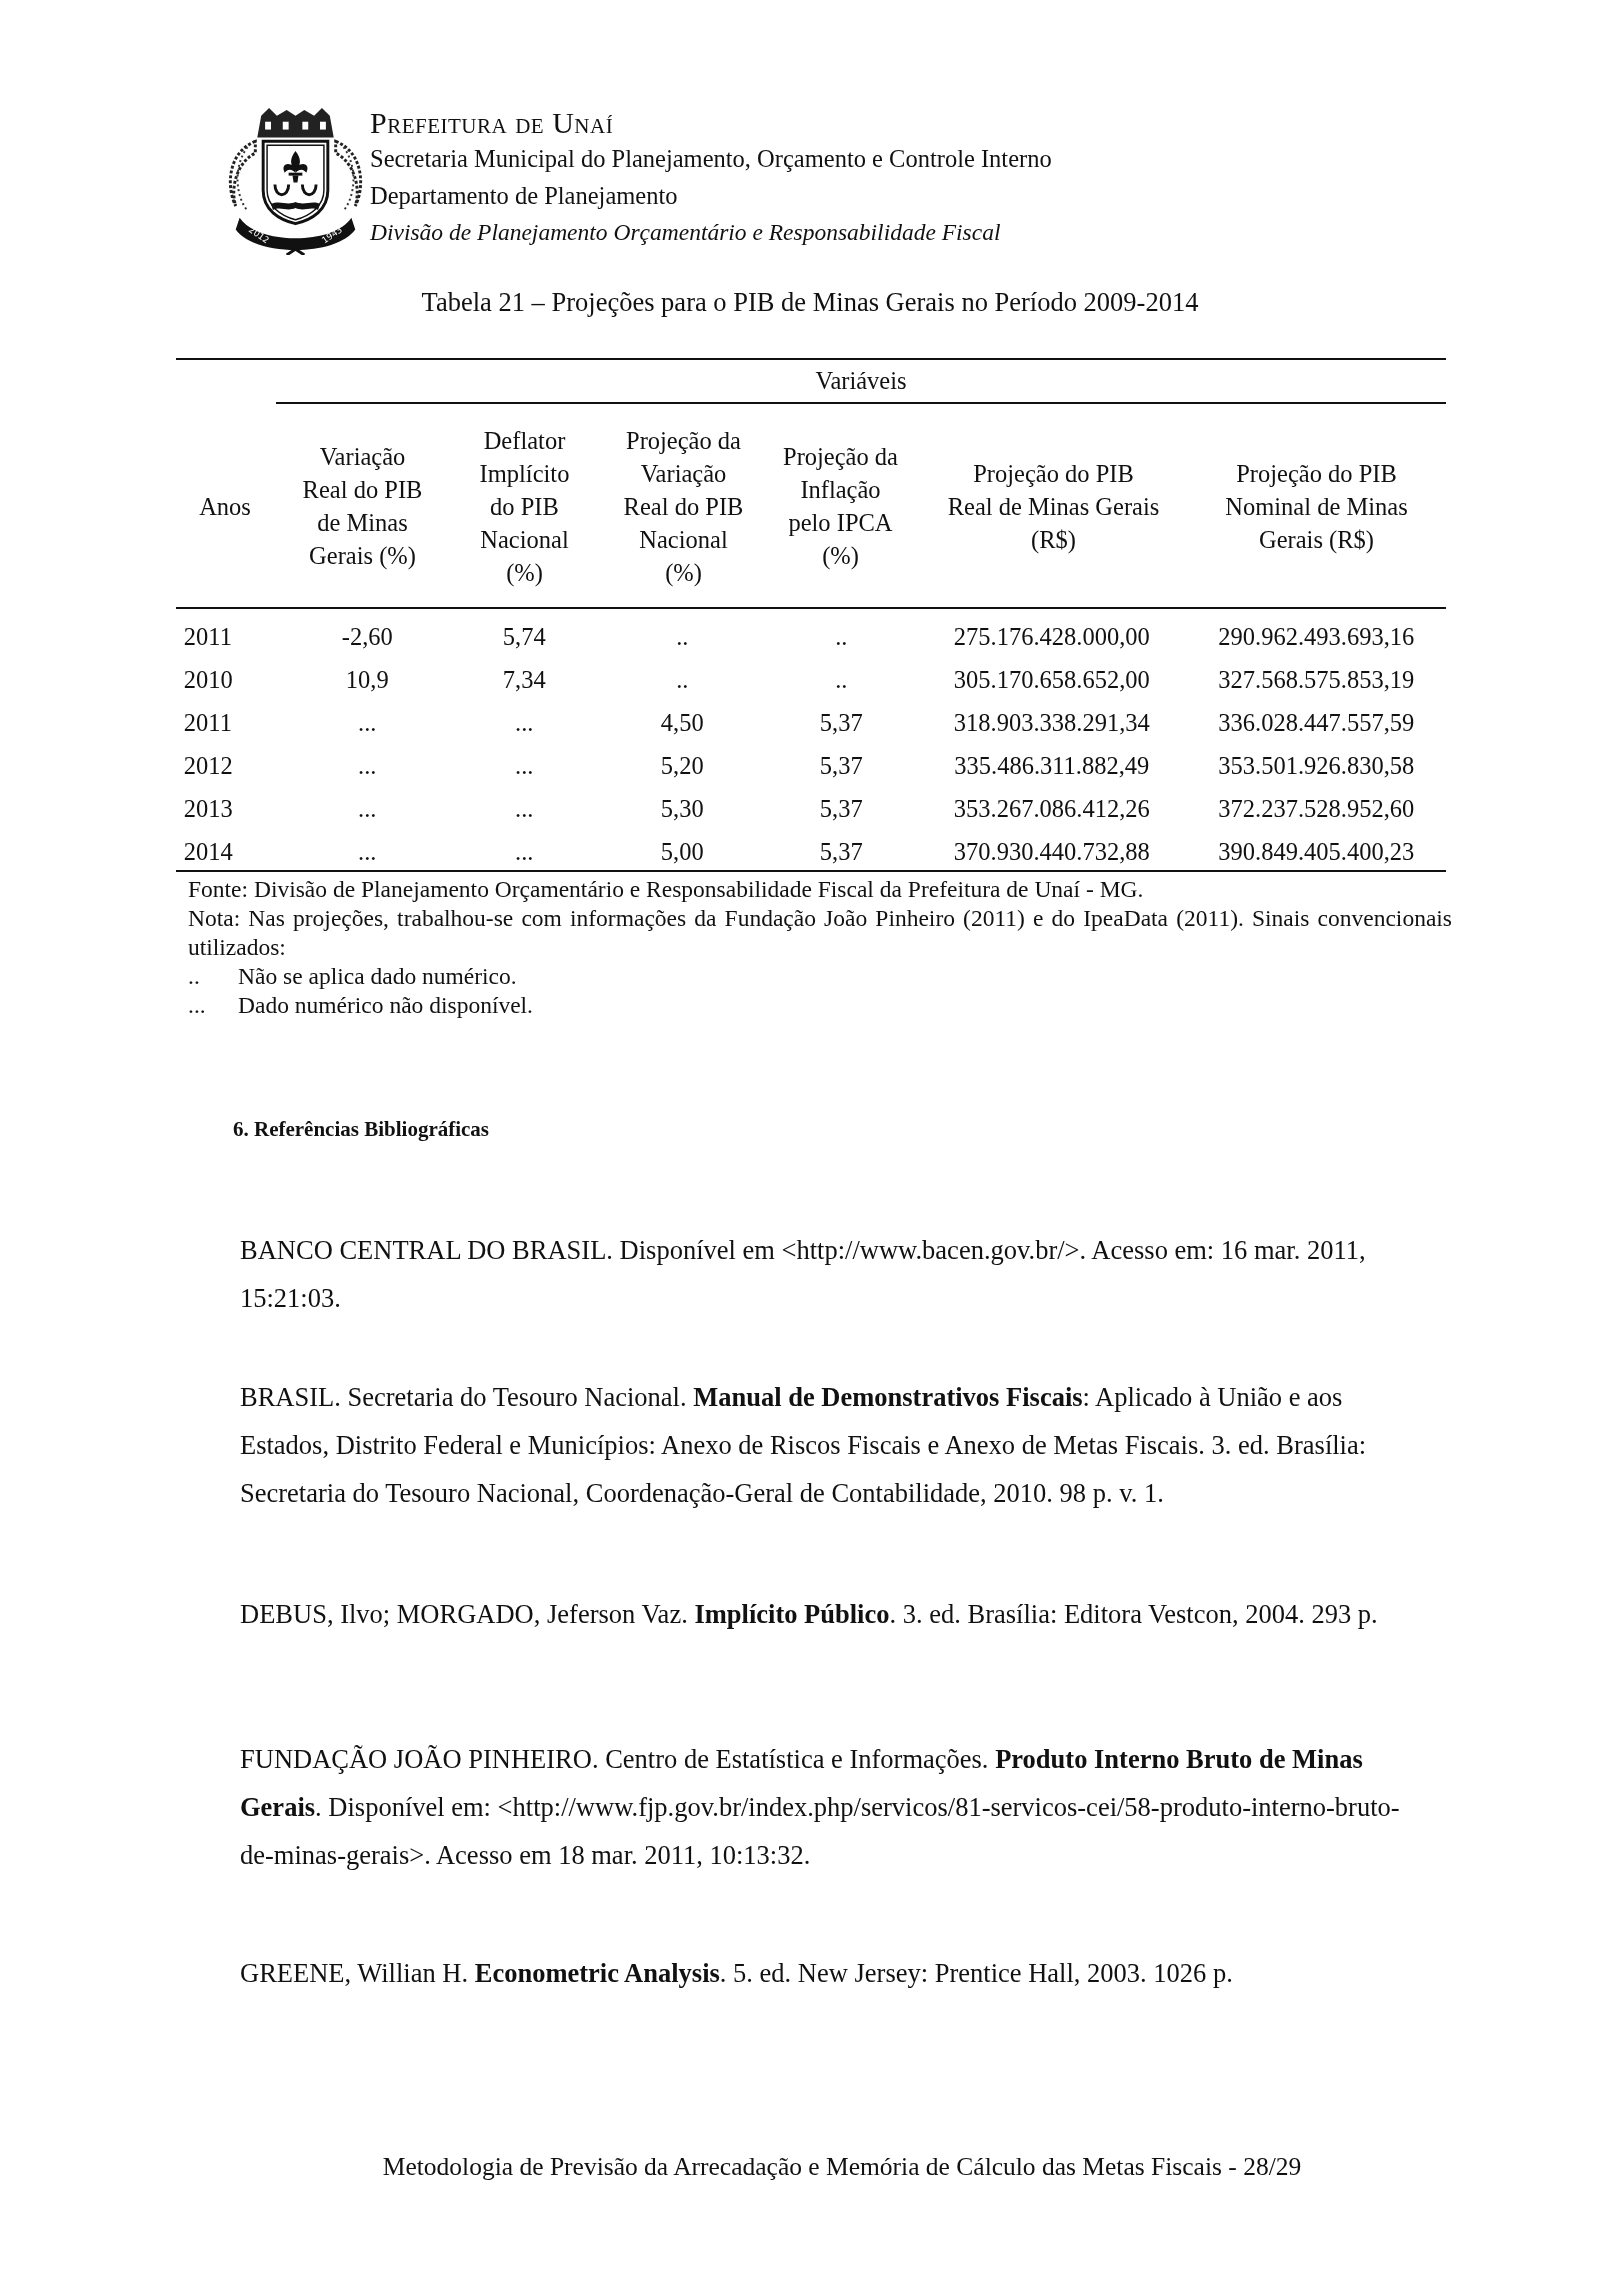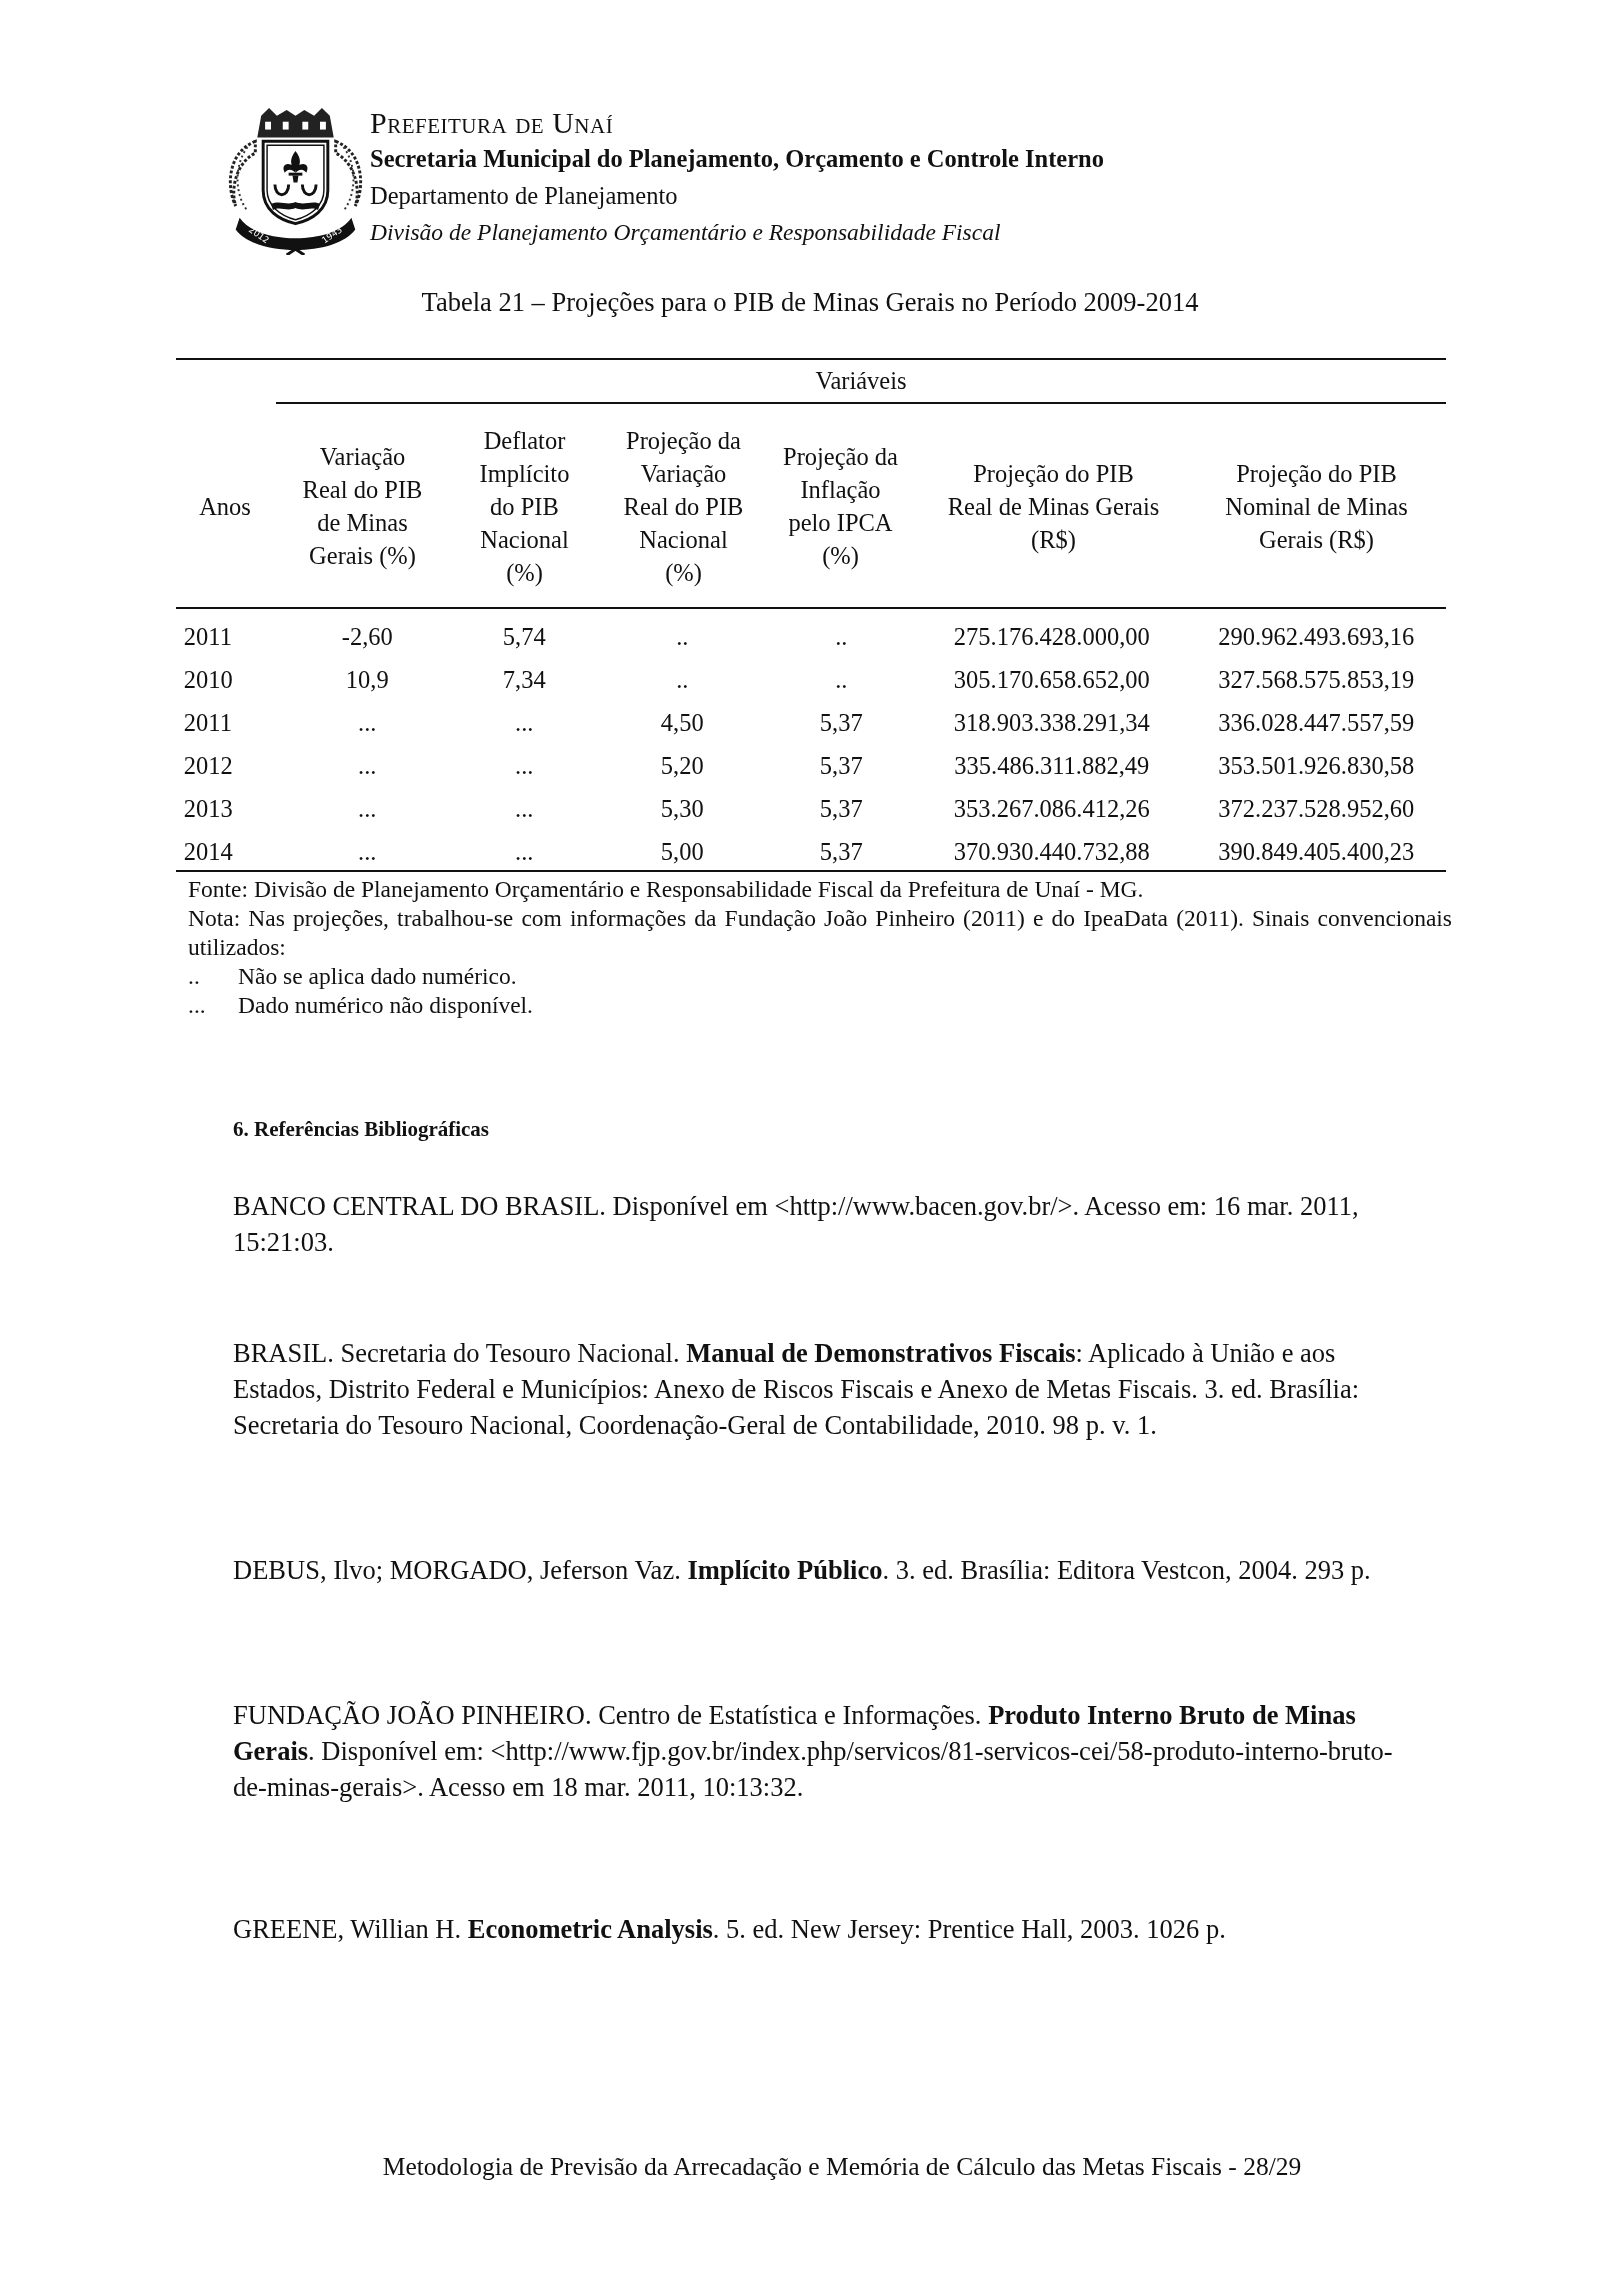--- a/index.html
+++ b/index.html
@@ -6,21 +6,21 @@
   body {
     width: 1620px; height: 2293px; position: relative; overflow: hidden;
     font-family: "Liberation Serif", "DejaVu Serif", serif; color: #111;
   }
   .abs { position: absolute; }
 
   
   .crest { left: 218px; top: 108px; width: 155px; height: 147px; }
   .hdr-line { left: 370px; white-space: nowrap; }
   .hdr1 { top: 106px; font-size: 30px; font-variant: small-caps; letter-spacing: 0.5px; }
-  .hdr2 { top: 145px; font-size: 24.5px; font-weight: bold; text-align: right; }
+  .hdr2 { top: 145px; font-size: 24.5px; font-weight: normal; text-align: right; }
   .hdr3 { top: 182px; font-size: 24.5px; }
   .hdr4 { top: 219px; font-size: 23.5px; font-style: italic; }
 
   .table-title { left: 0; width: 1620px; top: 287px; text-align: center; font-size: 26.5px; }
 
   
   .rule { background: #111; height: 2px; }
   .rule-top { left: 176px; width: 1270px; top: 358px; }
   .rule-sub { left: 276px; width: 1170px; top: 402px; }
   .rule-head { left: 176px; width: 1270px; top: 607px; }
@@ -49,21 +49,21 @@
   .w-c6 { width: 257px; }
 
   .notes { left: 188px; top: 875px; width: 1264px; font-size: 23.5px; line-height: 29px; }
   .notes p { margin: 0; }
   .notes .just { text-align: justify; }
   .sig { display: flex; }
   .sig .sym { width: 50px; }
 
   .section { left: 233px; top: 1117px; font-size: 21px; font-weight: bold; }
 
-  .ref { left: 233px; width: 1166px; font-size: 26.5px; line-height: 36px; }
+  .ref { left: 240px; width: 1166px; font-size: 26.5px; line-height: 48px; margin-top: 38px; }
   .ref b { font-weight: bold; }
   .ref1 { top: 1188px; }
   .ref2 { top: 1335px; }
   .ref3 { top: 1552px; }
   .ref4 { top: 1697px; }
   .ref5 { top: 1911px; }
 
   .footer { left: 0; width: 1620px; top: 2152px; text-align: center; font-size: 25.5px; padding-left: 64px; box-sizing: border-box; }
 </style>
 </head>

